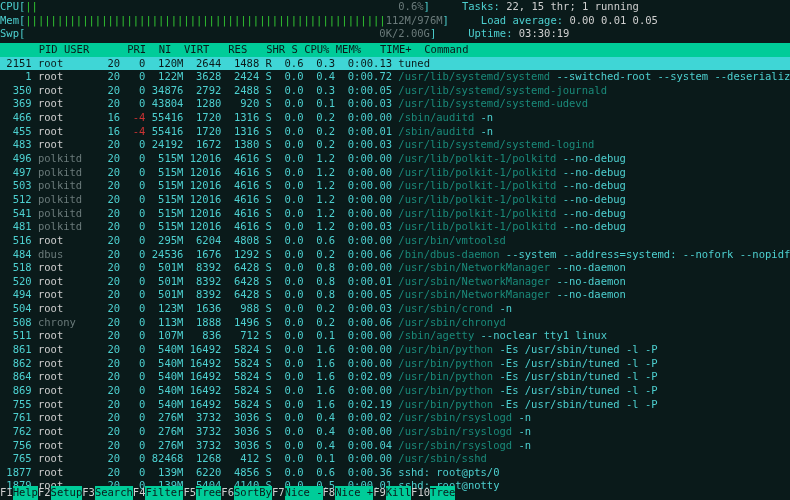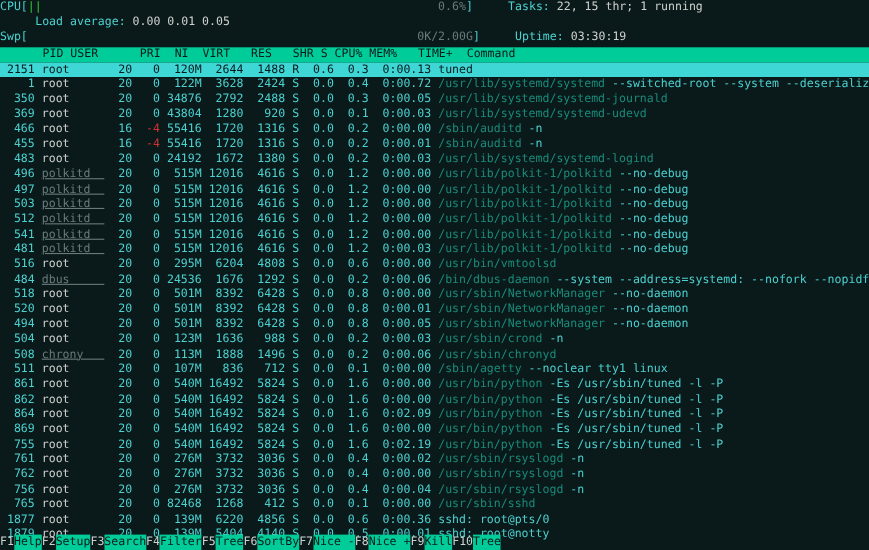--- a/index.html
+++ b/index.html
@@ -25,21 +25,21 @@
     color: #0a1a1a;
     white-space: pre;
     font-weight: normal;
     padding-left: 26px;
   }
   .process-table { margin-top: 2px; }
   .row { white-space: pre; }
   .row.selected { background: #3fd6d6; color: #0a1a1a; }
   .white { color: #d0d0d0; }
   .cyan { color: #4dd0d0; }
-  .gray { color: #6a7a7a; text-decoration: underline; }
+  .gray { color: #6a7a7a; }
   .negnice { color: #cc3333; }
   .proc-cmd { color: #4dd0d0; }
   .proc-cmd .path { color: #1a8a7a; }
   .footer {
     position: absolute;
     bottom: 0; left: 0; width: 740px;
     display: flex;
     font-size: 10.5px;
   }
   .fkey { color: #d0d0d0; }
@@ -47,20 +47,21 @@
 </style>
 </head>
 <body>
 
 <div class="meters">
   <div class="top-line">
     <div class="p"><span class="cyan">CPU</span><span class="bar-frame">[</span><span class="bar-green">||</span><span>                                                         </span><span class="dim">0.6%</span><span class="bar-frame">]</span></div>
     <div class="p stats"><span class="cyan">Tasks: </span><span class="white">22, 15 thr; 1 running</span></div>
   </div>
   <div class="top-line">
+    <div class="p"><span class="cyan">Mem</span><span class="bar-frame">[</span><span class="bar-green">|||||||||||||||||||||||||||||||||||||||||||||||||||||||||</span><span class="dim">112M/976M</span><span class="bar-frame">]</span></div>
     <div class="p stats"><span class="cyan">Load average: </span><span class="white">0.00 0.01 0.05</span></div>
   </div>
   <div class="top-line">
     <div class="p"><span class="cyan">Swp</span><span class="bar-frame">[</span><span>                                                        </span><span class="dim">0K/2.00G</span><span class="bar-frame">]</span></div>
     <div class="p stats"><span class="cyan">Uptime: </span><span class="white">03:30:19</span></div>
   </div>
 </div>
 
 <div class="process-table">
   <div class="hdr-row">  PID USER      PRI  NI  VIRT   RES   SHR S CPU% MEM%   TIME+  Command                                                                </div>

